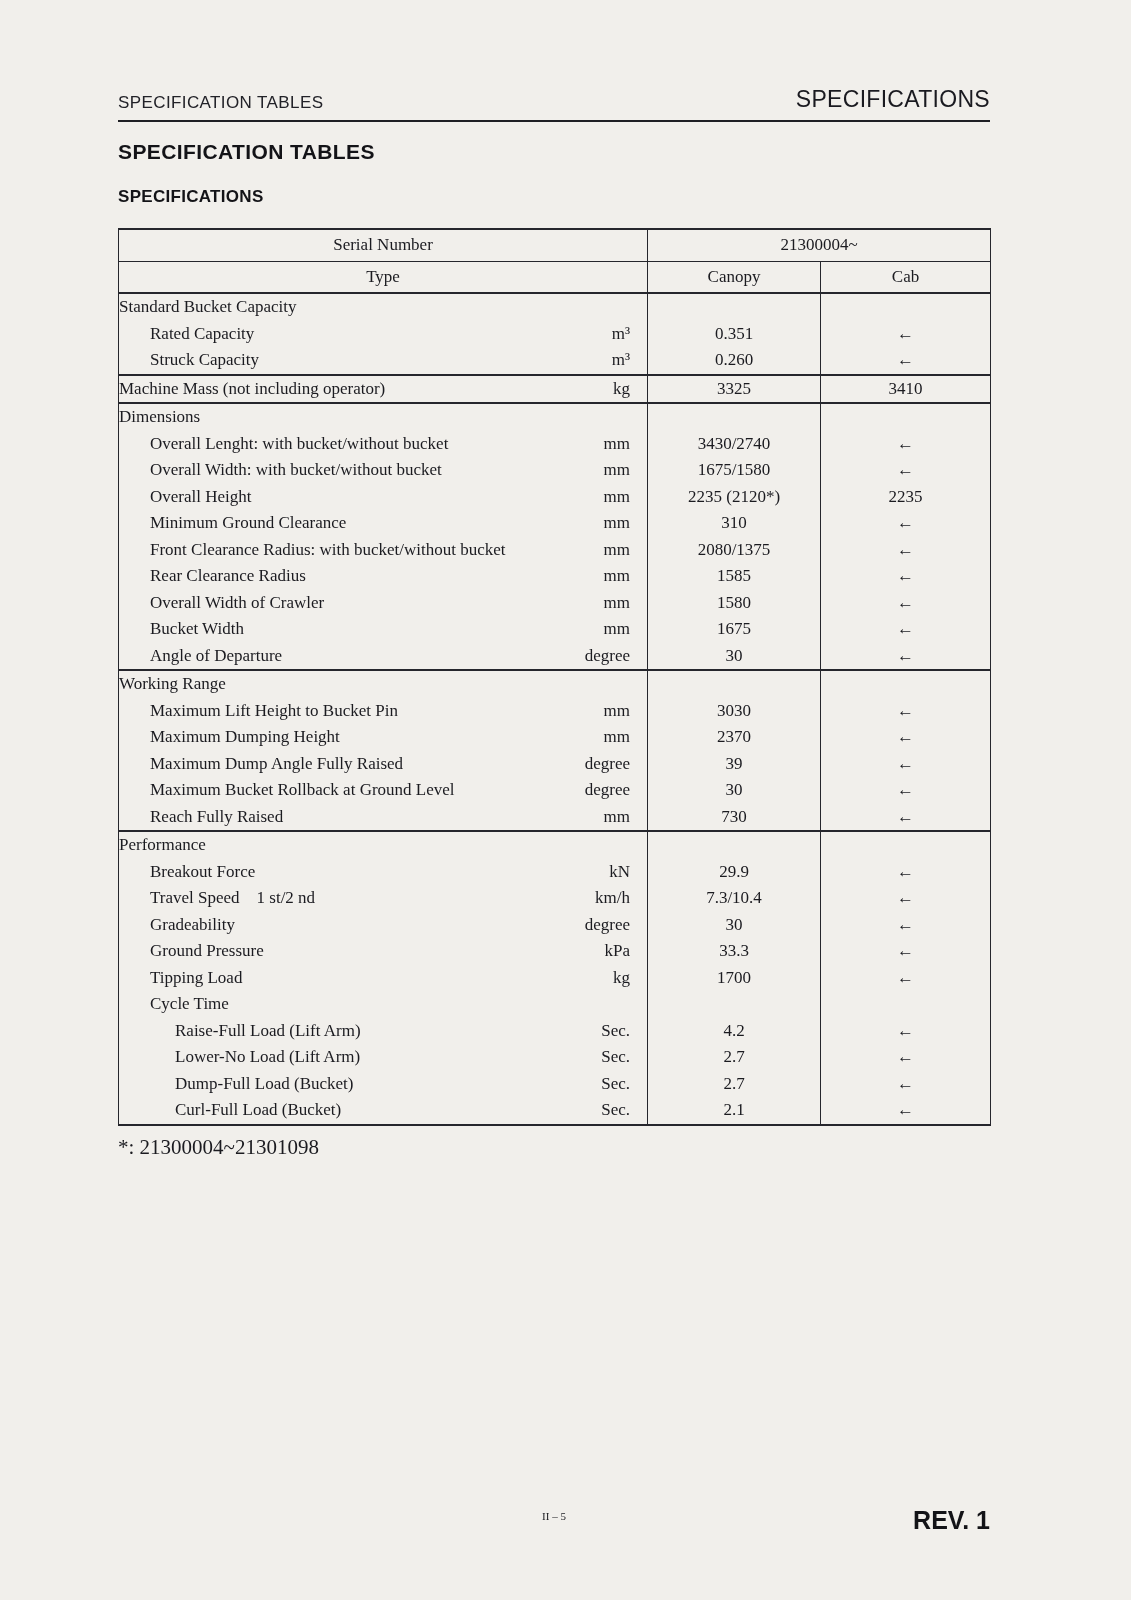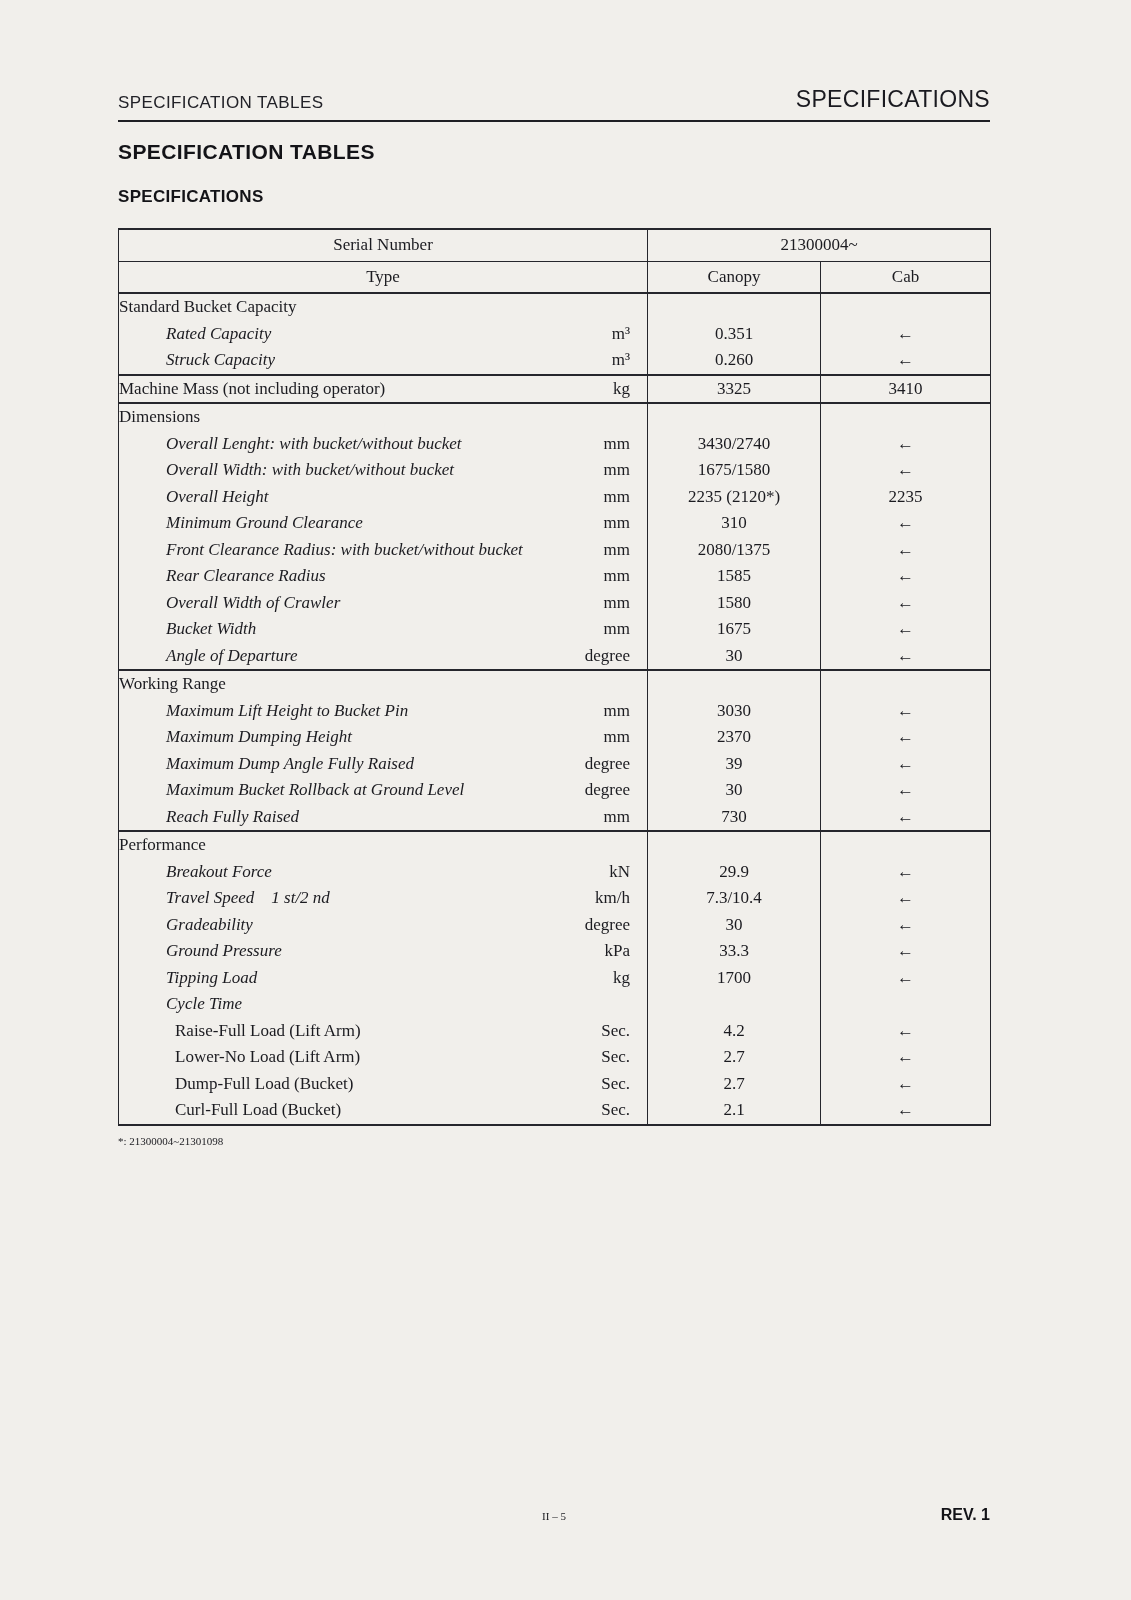--- a/index.html
+++ b/index.html
@@ -80,46 +80,46 @@
   td.vline { border-left: 1px solid #26262c; }
   .spec-table tbody td {
     height: 26.5px;
     line-height: 26.5px;
     vertical-align: middle;
     white-space: pre;
     overflow: hidden;
   }
   td.c-label { text-align: left; }
   td.c-label.ind0 { }
-  td.c-label.ind1 { padding-left: 47px; font-style: italic; }
+  td.c-label.ind1 { padding-left: 31px; }
   td.c-label.ind2 { padding-left: 56px; }
   td.c-unit  { text-align: right; padding-right: 17px; }
   td.c-canopy, td.c-cab { text-align: center; }
   tr.sep td { border-top: 2px solid #26262c; }
   .footnote {
     margin-top: 9px;
-    font-size: 11px;
+    font-size: 21px;
     color: #1b1b20;
   }
   .footer-page {
     position: absolute;
     top: 1510px;
     left: 118px;
     width: 872px;
     text-align: center;
     font-size: 11px;
     color: #1b1b20;
   }
   .footer-rev {
     position: absolute;
     top: 1506px;
     right: 141px;
     font-family: "Liberation Sans", sans-serif;
     font-weight: bold;
-    font-size: 16px;
+    font-size: 25px;
     color: #131317;
   }
 </style>
 </head>
 <body>
 
 <div class="content">
 
   <div class="running-head">
     <span class="rh-left">SPECIFICATION TABLES</span>

